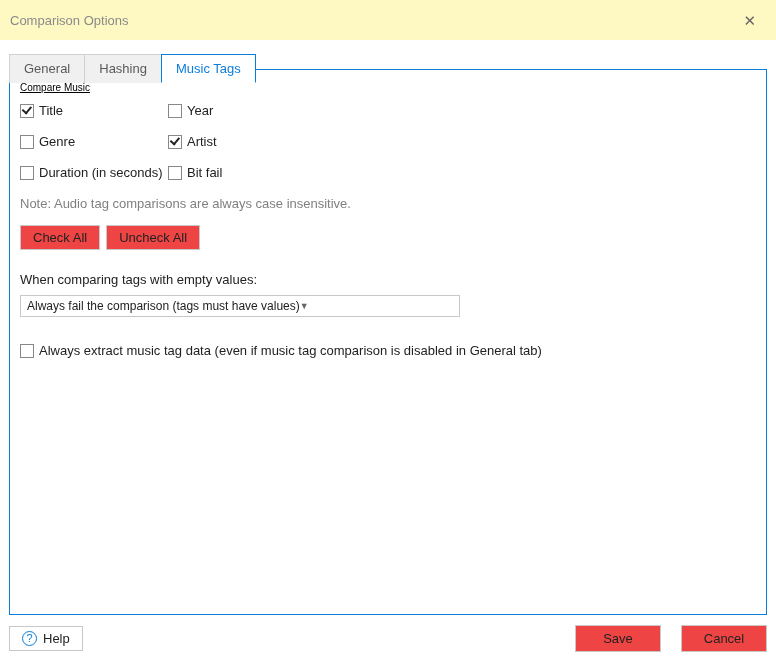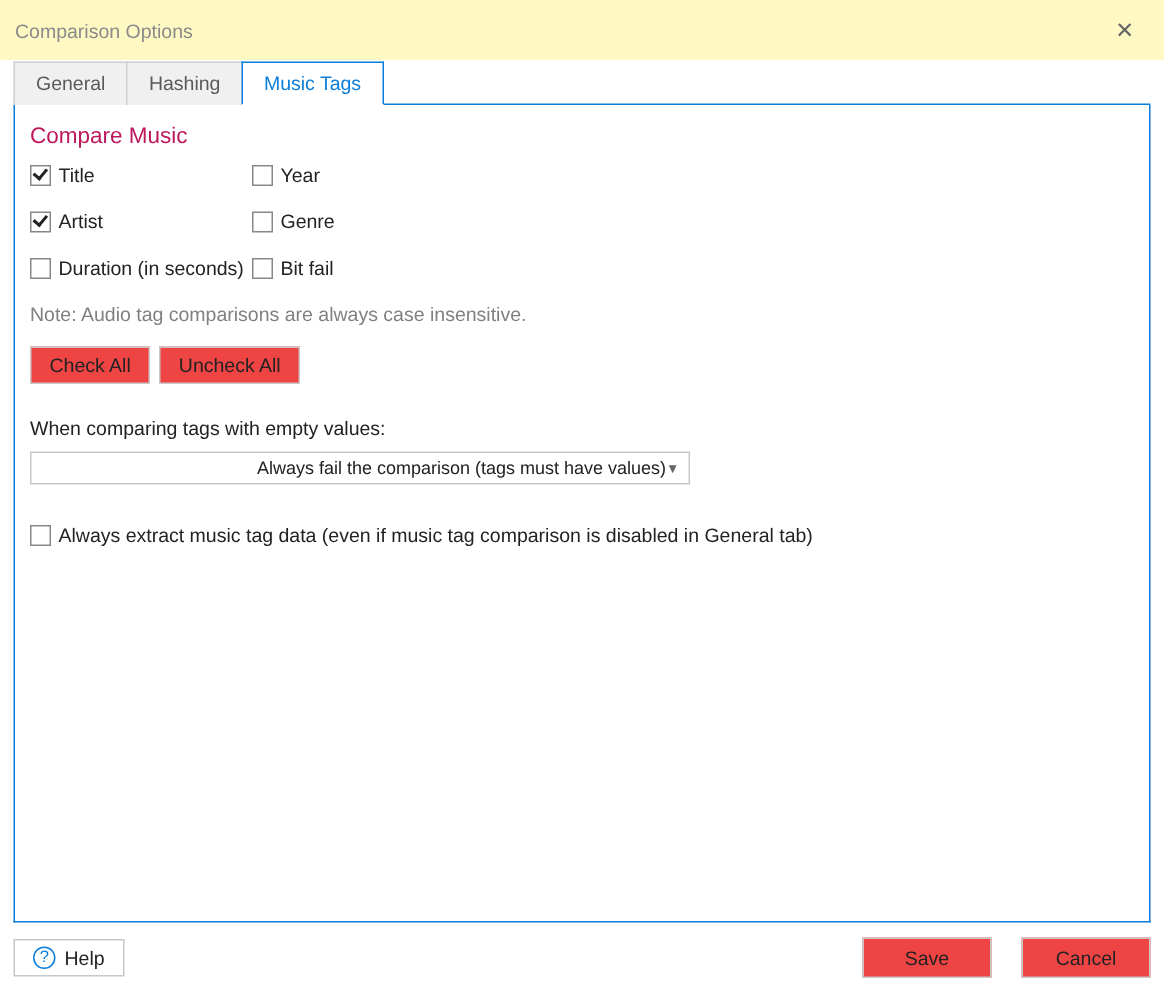--- a/index.html
+++ b/index.html
@@ -45,40 +45,41 @@
     .tab {
       padding: 6px 14px 6px 14px;
       font-size: 13px;
       color: #5a5a5a;
       cursor: pointer;
       background: #f0f0f0;
       border: 1px solid #d0d0d0;
       border-bottom: none;
       margin-right: -1px;
       position: relative;
-      top: 1px;
+      top: 14px;
     }
     .tab.active {
       color: #0b7dda;
       background: #ffffff;
       border: 1px solid #0b7dda;
       border-bottom: 1px solid #ffffff;
       z-index: 2;
     }
     .panel {
       border: 1px solid #0b7dda;
       border-top: none;
       padding: 12px 10px;
       height: 545px;
       background: #ffffff;
     }
     .section-header {
-      font-size: 15px;
-      color: #be185d;
+      font-size: 10px;
+      color: #000000;
       margin-bottom: 10px;
+      text-decoration: underline;
     }
     .checkbox-grid {
       display: grid;
       grid-template-columns: 148px auto;
       row-gap: 16px;
       margin-bottom: 16px;
       padding-left: 0;
     }
     .chk {
       display: flex;
@@ -132,21 +133,21 @@
       color: #222;
       margin-bottom: 8px;
     }
     .combo {
       width: 440px;
       border: 1px solid #c8c8c8;
       background: #fff;
       height: 22px;
       display: flex;
       align-items: center;
-      justify-content: flex-end;
+      justify-content: flex-start;
       padding: 0 6px;
       font-size: 12px;
       color: #222;
       cursor: pointer;
       margin-bottom: 26px;
     }
     .combo-caret {
       font-size: 9px;
       color: #666;
     }
@@ -212,26 +213,26 @@
       <label class="chk">
         <span class="chk-box checked"></span>
         <span>Title</span>
       </label>
       <label class="chk">
         <span class="chk-box"></span>
         <span>Year</span>
       </label>
 
       <label class="chk">
+        <span class="chk-box"></span>
+        <span>Genre</span>
+      </label>
+      <label class="chk">
         <span class="chk-box checked"></span>
         <span>Artist</span>
-      </label>
-      <label class="chk">
-        <span class="chk-box"></span>
-        <span>Genre</span>
       </label>
 
       <label class="chk">
         <span class="chk-box"></span>
         <span>Duration (in seconds)</span>
       </label>
 
       <label class="chk">
         <span class="chk-box"></span>
         <span>Bit fail</span>

